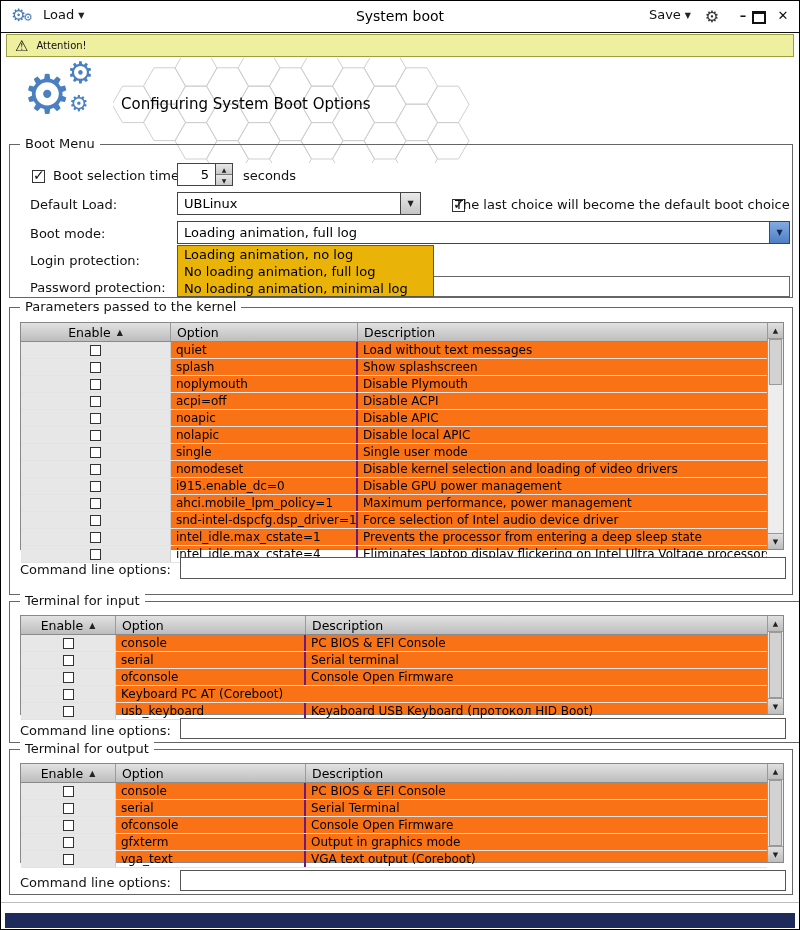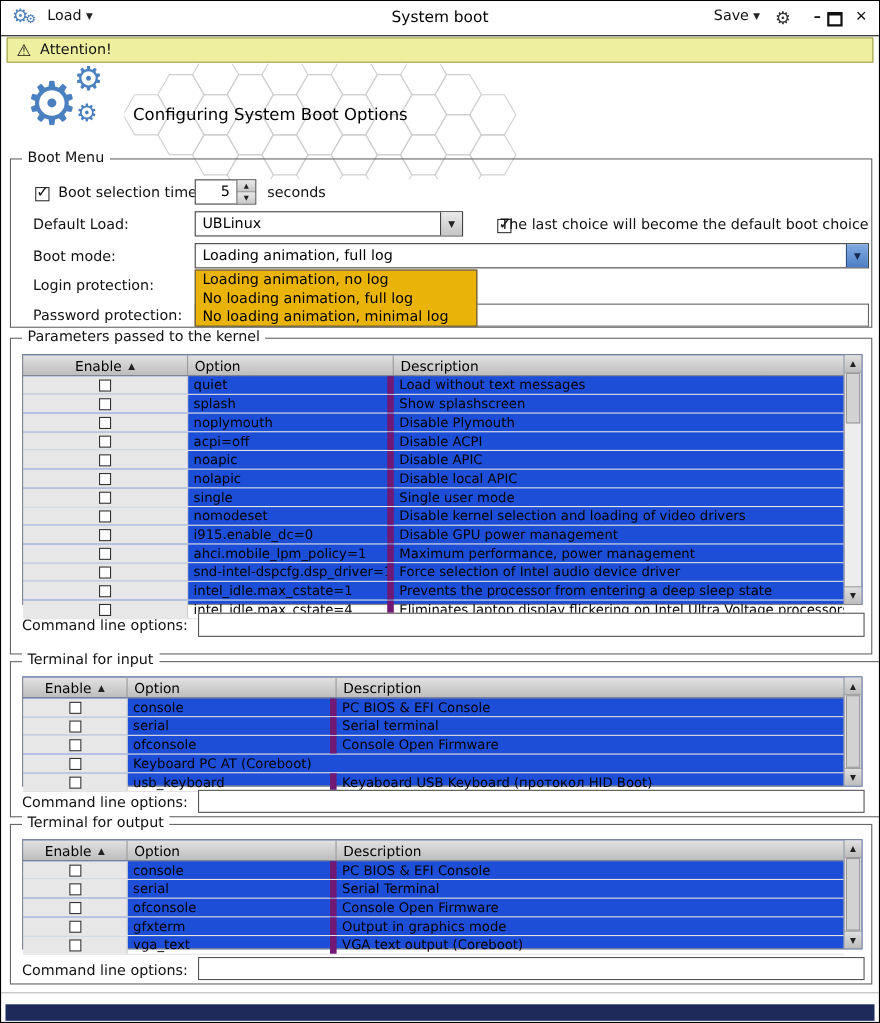--- a/index.html
+++ b/index.html
@@ -11,21 +11,21 @@
   .tb-title{position:absolute;left:0;right:0;top:7px;text-align:center;font-size:14px;font-weight:normal;pointer-events:none;}
   .menu-btn{position:absolute;top:6px;font-size:13px;color:#111;cursor:default;}
   .caret{font-size:8px;margin-left:4px;position:relative;top:-1px;color:#222;}
   .winctl{position:absolute;top:7px;font-size:13px;font-weight:bold;color:#111;text-align:center;width:16px;}
   .maxbox{position:absolute;top:10px;width:10px;height:8px;border:2px solid #111;border-top-width:3px;}
   .gear-glyph{color:#333;font-size:16px;}
   .appgear{color:#4a7db8;}
   
   .attention{position:absolute;left:5px;top:33px;width:788px;height:23px;box-sizing:border-box;background:#eef0a0;border:1px solid #9b9e45;display:flex;align-items:center;padding-left:8px;}
   .warn-icon{font-size:15px;margin-right:8px;color:#111;}
-  .attention span.txt{font-size:13px;color:#111;}
+  .attention span.txt{font-size:10px;color:#111;}
   
   #hexes{position:absolute;left:112px;top:57px;width:360px;height:105px;overflow:hidden;pointer-events:none;z-index:0;}
   #hexes polygon{fill:none;stroke:#cfcfcf;stroke-width:1;}
   .hdr-title{position:absolute;left:120px;top:94px;font-size:15px;font-weight:normal;z-index:2;}
   .big-gears{position:absolute;left:22px;top:62px;width:90px;height:70px;z-index:2;}
   .big-gears .g1{position:absolute;left:0;top:0;font-size:54px;color:#4a80bf;}
   .big-gears .g2{position:absolute;left:44px;top:-8px;font-size:30px;color:#4a80bf;}
   .big-gears .g3{position:absolute;left:46px;top:28px;font-size:22px;color:#4a80bf;}
   
   .group{position:absolute;border:1px solid #666;background:transparent;z-index:1;}
@@ -42,32 +42,32 @@
   .spin .sb:first-child{border-bottom:1px solid #777;}
   
   .combo{position:absolute;border:1px solid #444;background:#fff;display:flex;align-items:stretch;box-sizing:border-box;}
   .combo .ctext{flex:1;font-size:13px;padding:3px 0 0 6px;white-space:nowrap;overflow:hidden;}
   .combo .cbtn{width:19px;border-left:1px solid #444;background:linear-gradient(#eaeaea,#c5c5c5);display:flex;align-items:center;justify-content:center;font-size:8px;color:#222;}
   .combo.blue .cbtn{background:linear-gradient(#83abe2,#4d7fc4);border-left-color:#2c4e80;color:#102a52;}
   .popup{position:absolute;background:#eab308;border:1px solid #555;z-index:6;box-sizing:border-box;}
   .popup .opt{height:16px;font-size:13px;padding:1px 0 0 6px;white-space:nowrap;overflow:hidden;}
   .field{position:absolute;border:1px solid #666;background:#fff;box-sizing:border-box;}
   
-  .table{position:absolute;border:1px solid #888;background:#1d4ed8;box-sizing:border-box;}
+  .table{position:absolute;border:1px solid #888;background:#f97316;box-sizing:border-box;}
   .thead{display:flex;height:18px;margin-right:16px;background:linear-gradient(#e2e2e2,#bdbdbd);border-bottom:1px solid #8a8a8a;}
   .th{box-sizing:border-box;font-size:12.5px;display:flex;align-items:center;padding-left:6px;border-right:1px solid #9a9a9a;white-space:nowrap;overflow:hidden;}
   .th.c1{width:var(--w1);justify-content:center;padding-left:0;}
   .th.c2{width:var(--w2);}
   .th.c3{flex:1;border-right:none;}
   .sort{font-size:8px;margin-left:6px;color:#222;}
   .tbody{margin-right:16px;}
   .trow{display:flex;height:16px;border-bottom:1px solid #e3e3e3;}
   .tc{box-sizing:border-box;font-size:12px;white-space:nowrap;overflow:hidden;display:flex;align-items:center;}
   .tc.c1{width:var(--w1);background:#e7e7e7;border-right:1px solid #cfcfcf;justify-content:center;}
-  .tc.c2{width:var(--w2);padding-left:5px;border-right:6px solid #701a75;}
+  .tc.c2{width:var(--w2);padding-left:5px;border-right:2px solid #701a75;}
   .tc.c3{flex:1;padding-left:5px;}
   
   .sbar{position:absolute;top:0;right:0;bottom:0;width:16px;background:#ededed;border-left:1px solid #999;box-sizing:border-box;}
   .sbtn{height:15px;background:linear-gradient(#e0e0e0,#bdbdbd);display:flex;align-items:center;justify-content:center;font-size:7px;color:#222;}
   .sbtn.up{border-bottom:1px solid #999;}
   .sbtn.down{position:absolute;bottom:0;left:0;right:0;border-top:1px solid #999;}
   .sthumb{position:absolute;left:1px;right:1px;background:#d2d2d2;border:1px solid #999;box-sizing:border-box;}
   
   .cmdinput{position:absolute;border:1px solid #555;background:#fff;box-sizing:border-box;font-size:13px;font-family:"DejaVu Sans",sans-serif;padding:0 4px;outline:none;}
   .statusline{position:absolute;left:0;right:0;top:901px;border-top:1px solid #bbb;}

